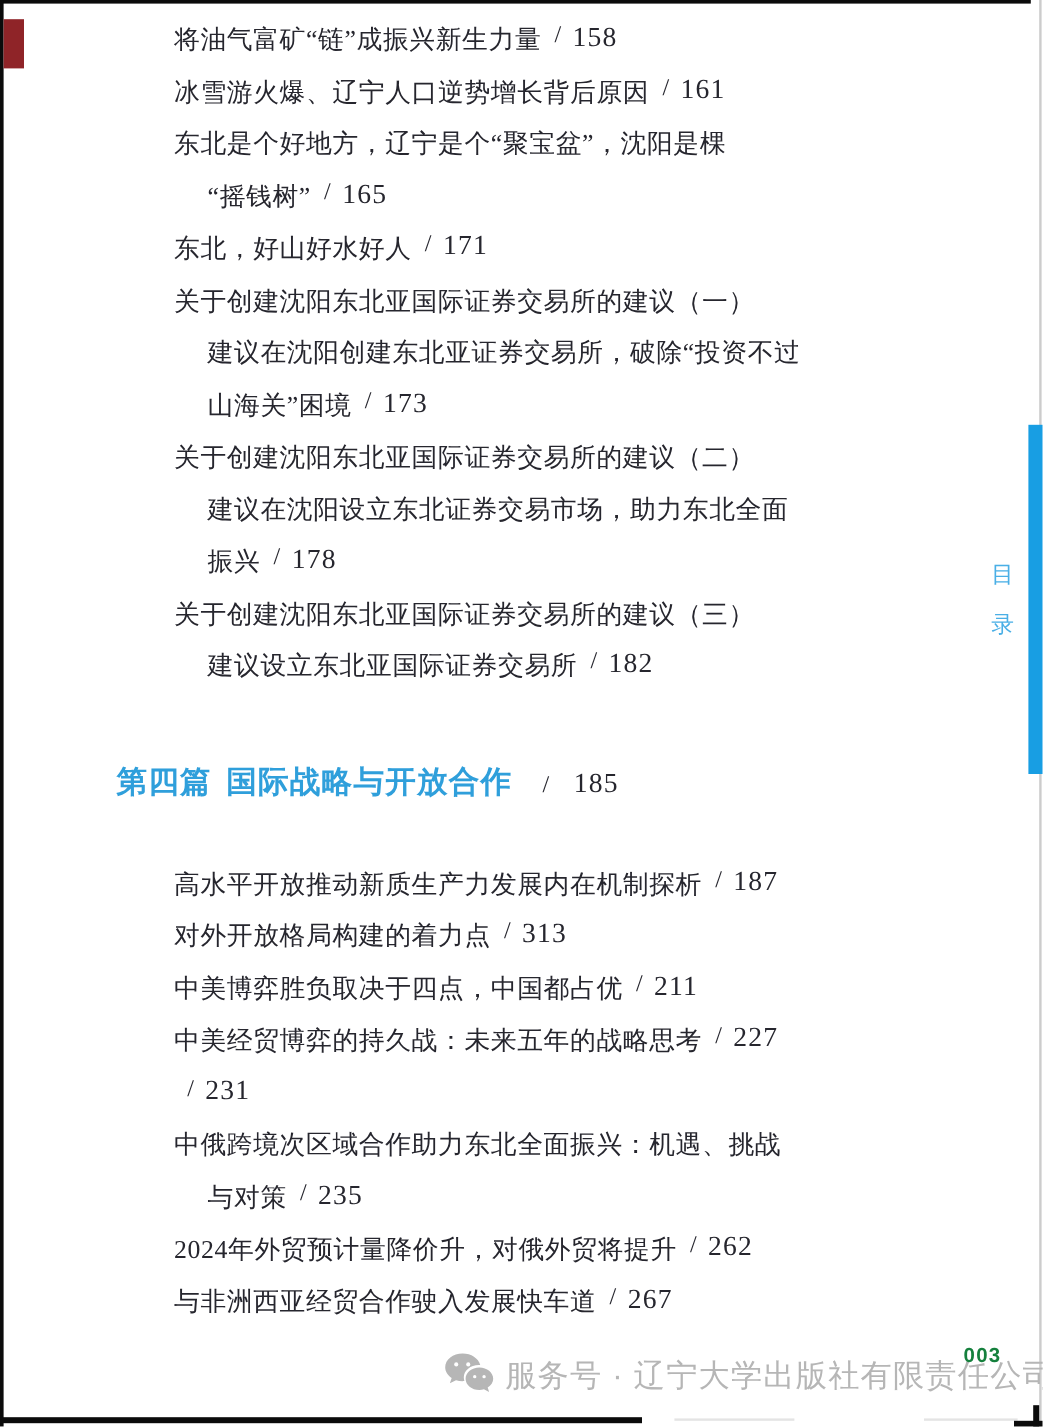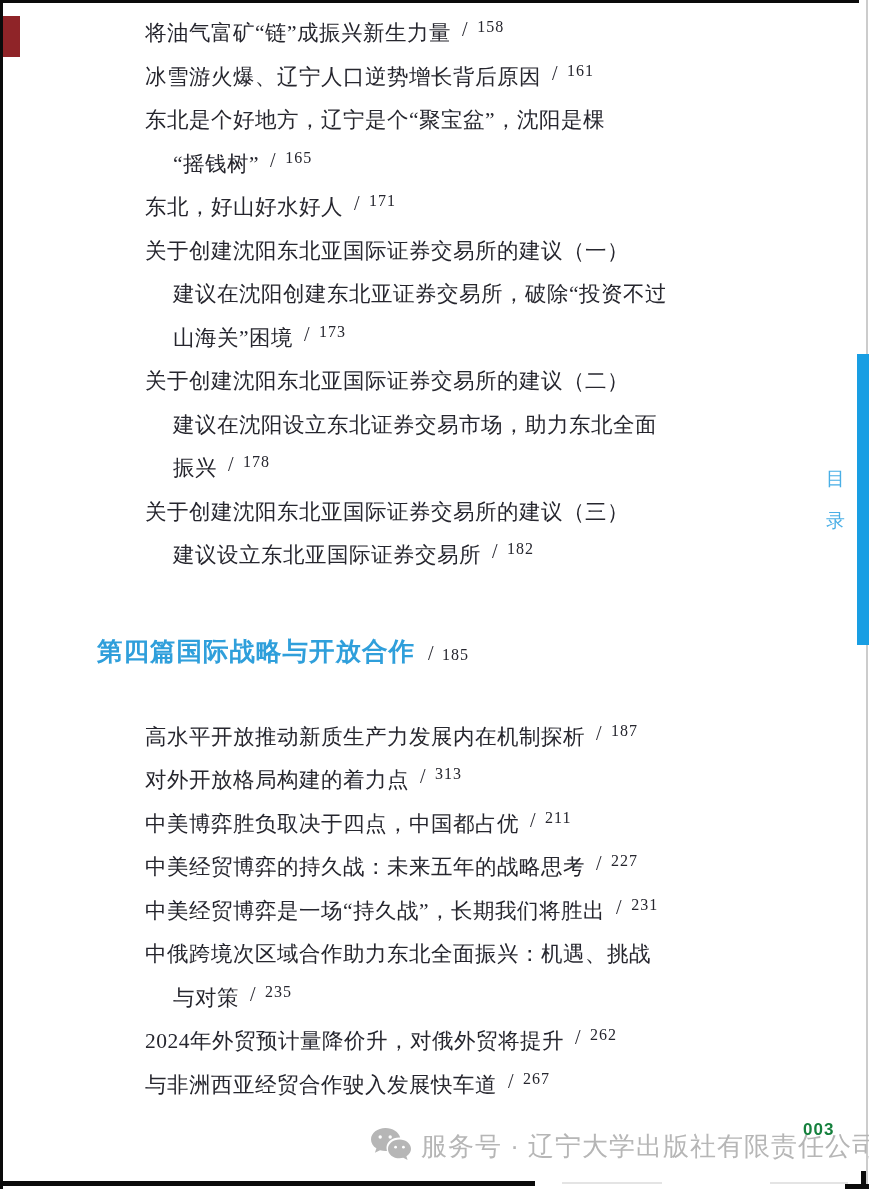--- a/index.html
+++ b/index.html
@@ -26,22 +26,22 @@
     font-family:"Liberation Sans","DejaVu Sans",sans-serif;font-size:19px;color:#4aafe6;
   }
   
   .toc{position:absolute;left:0;top:0;width:760px;padding:18px 0 0 145px;box-sizing:border-box;}
   .toc-row{
     height:43.5px;display:flex;align-items:flex-start;
     font-size:21.5px;color:#26262e;letter-spacing:0.5px;white-space:nowrap;
   }
   .toc-row.indent{padding-left:28px;}
   .toc-row .sep{margin:0 9px 0 11px;font-size:20px;color:#26262e;}
-  .toc-row .pg{font-size:16px;letter-spacing:1px;color:#26262e;}
-  .toc-row.section{height:34px;margin:50px 0 54px -48px;align-items:baseline;}
+  .toc-row .pg{font-size:23px;letter-spacing:1px;color:#26262e;}
+  .toc-row.section{height:34px;margin:50px 0 54px -48px;align-items:baseline;gap:12px;}
   .sec-label,.sec-title{
     font-family:"Liberation Sans","DejaVu Sans",sans-serif;font-weight:600;
     font-size:25.5px;color:#2f9fdb;letter-spacing:1px;
   }
   .sec-title{}
   .toc-row.section .sep{margin:0 8px 0 13px;}
   
   .footer{
     position:absolute;left:368px;top:1126px;display:flex;align-items:center;gap:9px;
     font-family:"Liberation Sans","DejaVu Sans",sans-serif;
@@ -144,21 +144,20 @@
         <span>中美博弈胜负取决于四点，中国都占优</span>
         <span class="sep">/</span>
         <span class="pg">211</span>
       </div>
       <div class="toc-row">
         <span>中美经贸博弈的持久战：未来五年的战略思考</span>
         <span class="sep">/</span>
         <span class="pg">227</span>
       </div>
       <div class="toc-row">
-        <span>中美经贸博弈是一场“持久战”，长期我们将胜出</span>
         <span class="sep">/</span>
         <span class="pg">231</span>
       </div>
       <div class="toc-row">
         <span>中俄跨境次区域合作助力东北全面振兴：机遇、挑战</span>
       </div>
       <div class="toc-row indent">
         <span>与对策</span>
         <span class="sep">/</span>
         <span class="pg">235</span>

